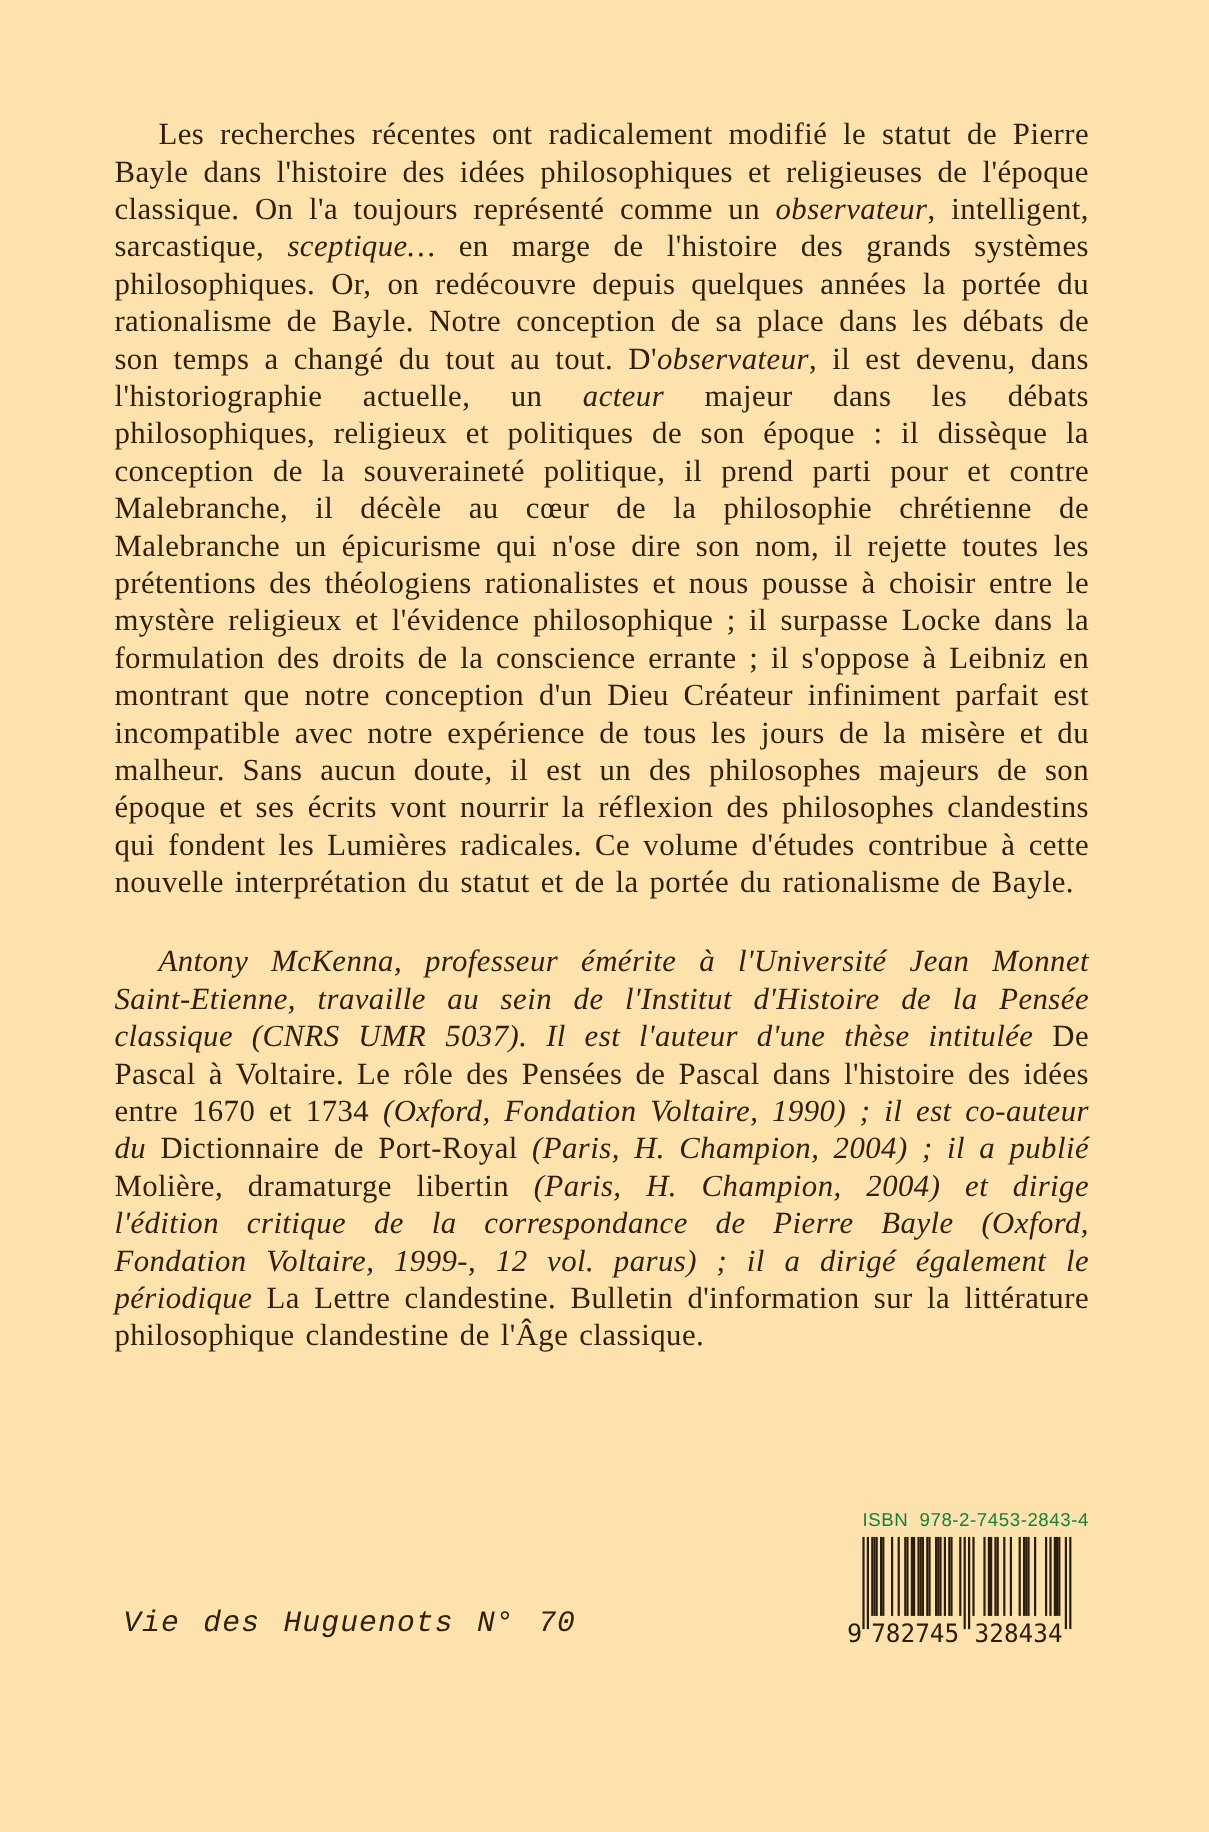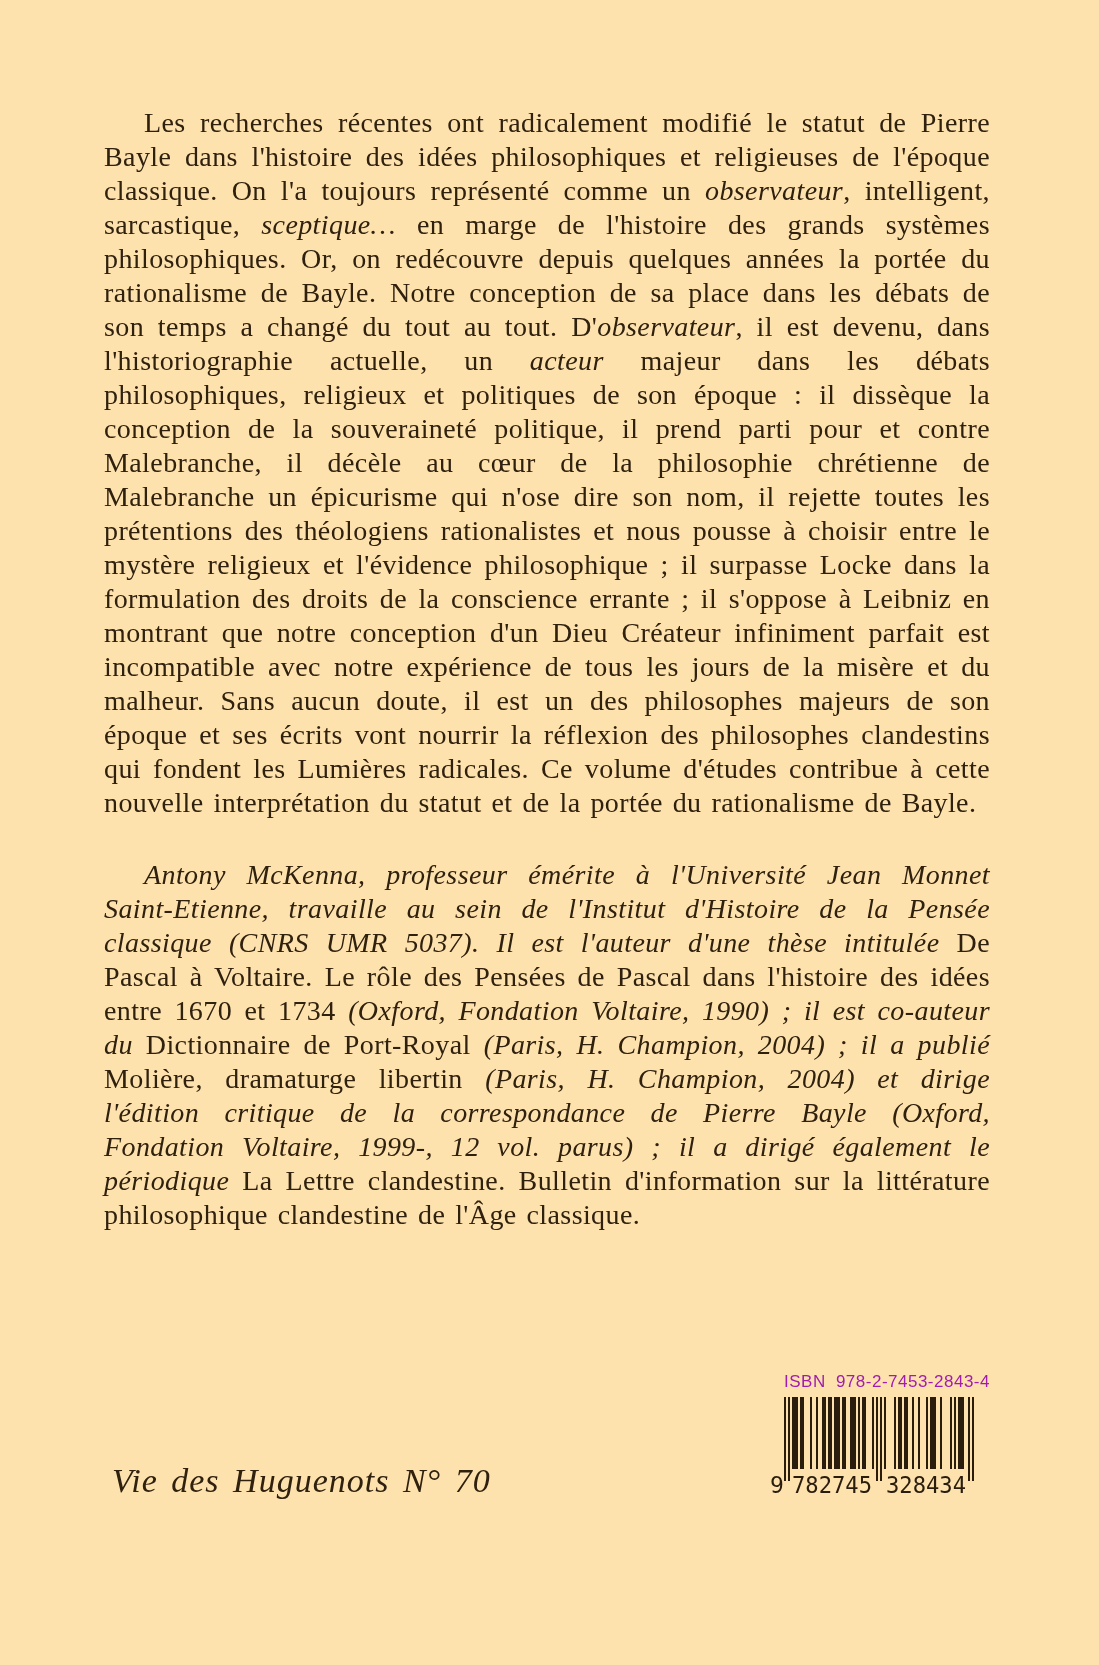--- a/index.html
+++ b/index.html
@@ -26,40 +26,41 @@
     margin-top: 12px;
   }
   .body-text p { margin: 0; text-indent: 40px; }
   .synopsis { font-style: normal; }
   .bio { margin-top: 38px !important; font-style: italic; }
   .bio .rm { font-style: normal; }
   .it { font-style: italic; }
   .series-label {
     position: absolute;
     left: 112px; top: 1462px;
-    font-size: 34px;
+    font-size: 27px;
     font-style: italic;
     letter-spacing: 1px;
     word-spacing: 4px;
+    font-family: Liberation Mono, monospace;
   }
   .barcode-block {
     position: absolute;
     left: 770px; top: 1372px;
     width: 208px;
   }
   .isbn-line {
     width: 192px;
     margin-left: 14px;
     text-align: center;
     font-family: "Liberation Sans", sans-serif;
     font-size: 17px;
     letter-spacing: 0.5px;
     word-spacing: 5px;
     white-space: nowrap;
-    color: #a21caf;
+    color: #15803d;
   }
   .barcode-svg { display: block; margin-top: 5px; }
   .bc-digits {
     font-family: "DejaVu Sans Mono", "Liberation Mono", monospace;
     font-size: 23px;
   }
 </style>
 </head>
 <body style="background: rgb(253, 226, 174); color: rgb(48, 33, 15);">
 

